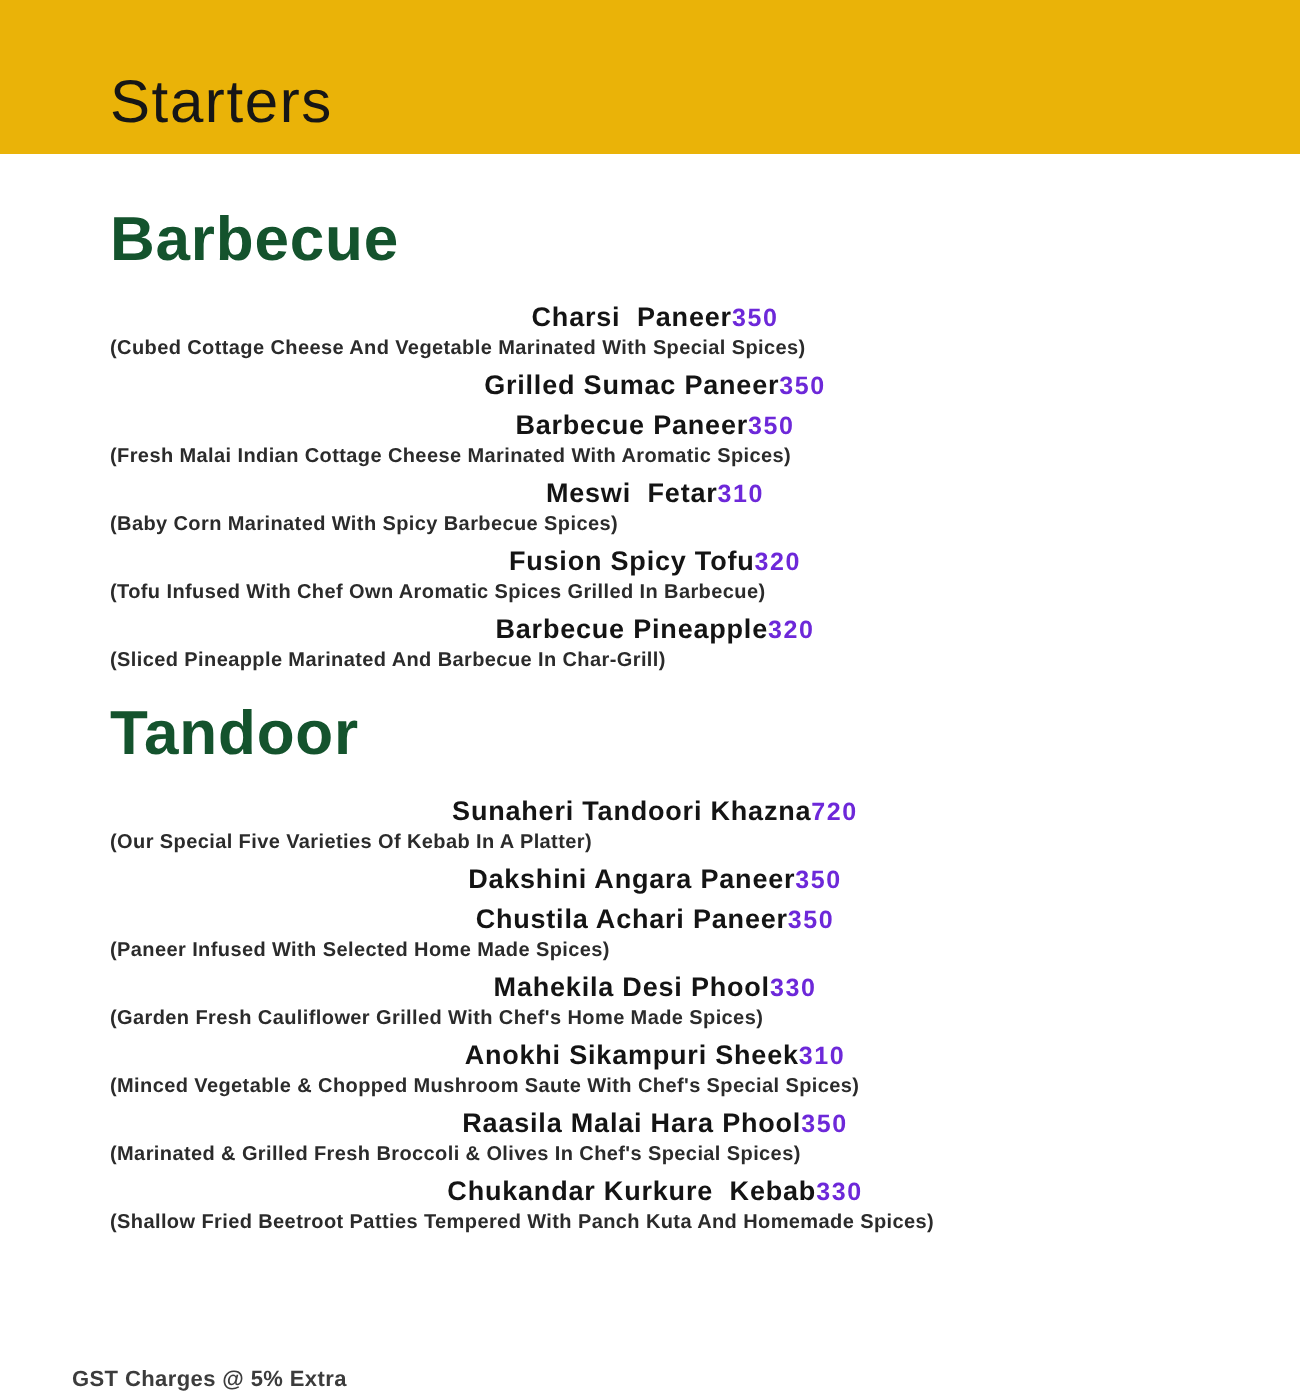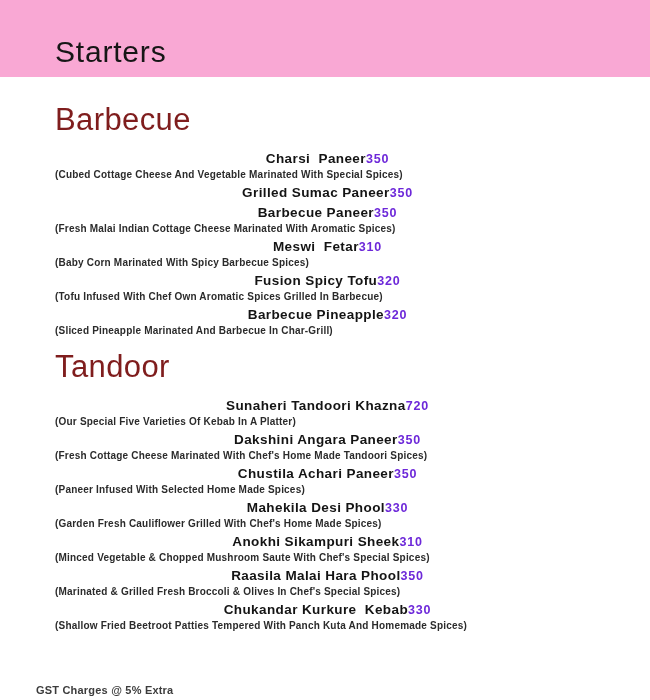--- a/index.html
+++ b/index.html
@@ -23,23 +23,23 @@
     font-weight: 500;
     letter-spacing: 0.8px;
     color: #161616;
     line-height: 36px;
   }
   .menu {
     padding: 0 50px 0 55px;
   }
   .section-heading {
     font-size: 31px;
-    font-weight: 400;
+    font-weight: 700;
     letter-spacing: 0.4px;
-    color: #7f1d1d;
+    color: #14532d;
     line-height: 36px;
     margin: 25px 0 13px 0;
   }
   .section + .section .section-heading {
     margin-top: 12px;
   }
   .item {
     margin-bottom: 4px;
   }
   .item-top {
@@ -78,21 +78,21 @@
     font-size: 11px;
     font-weight: bold;
     letter-spacing: 0.2px;
     color: #3c3c3c;
     margin-left: 36px;
   }
 </style>
 </head>
 <body>
 
-<div class="header-band" style="background: #f9a8d4;">
+<div class="header-band" style="background: #eab308;">
   <div class="page-title">Starters</div>
 </div>
 
 <div class="menu">
 
   <div class="section">
     <div class="section-heading">Barbecue</div>
 
     <div class="item">
       <div class="item-top">
@@ -151,21 +151,20 @@
         <span class="item-price">720</span>
       </div>
       <div class="item-desc">(Our Special Five Varieties Of Kebab In A Platter)</div>
     </div>
 
     <div class="item">
       <div class="item-top">
         <span class="item-name">Dakshini Angara Paneer</span>
         <span class="item-price">350</span>
       </div>
-      <div class="item-desc">(Fresh Cottage Cheese Marinated With Chef's Home Made Tandoori Spices)</div>
     </div>
 
     <div class="item">
       <div class="item-top">
         <span class="item-name">Chustila Achari Paneer</span>
         <span class="item-price">350</span>
       </div>
       <div class="item-desc">(Paneer Infused With Selected Home Made Spices)</div>
     </div>
 

